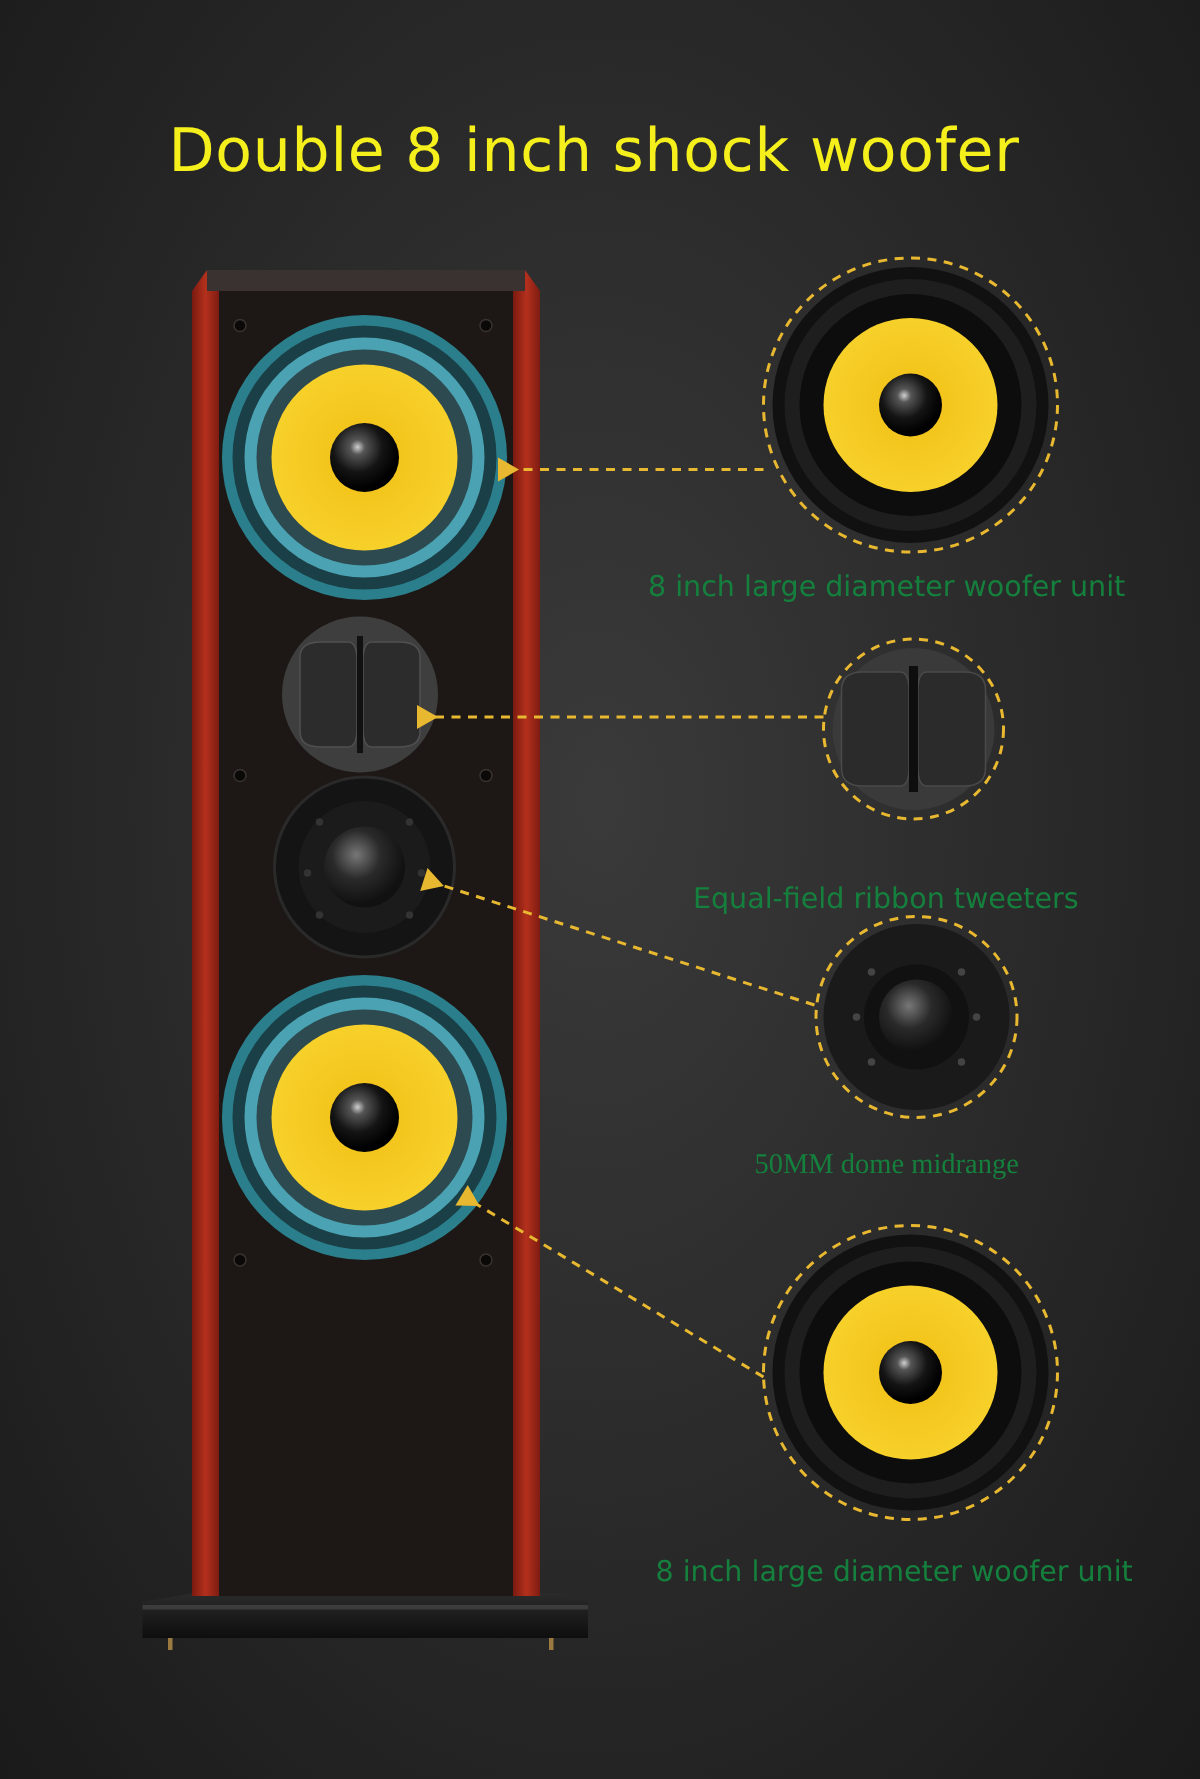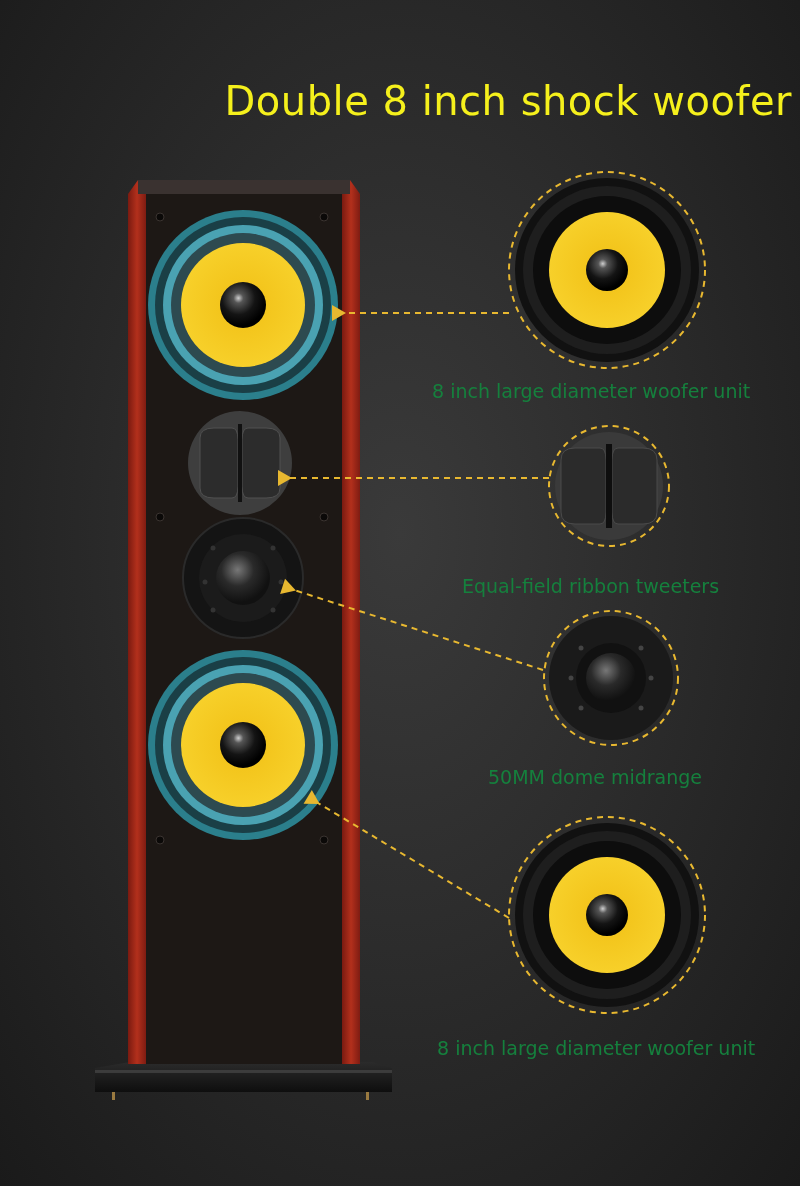--- a/index.html
+++ b/index.html
@@ -2,21 +2,21 @@
 <html><head>
 <meta charset="utf-8">
 <style>
   html, body { margin:0; padding:0; }
   body {
     width:800px; height:1186px; overflow:hidden; position:relative;
     background: radial-gradient(ellipse at 50% 45%, #3a3a3a 0%, #2c2c2c 45%, #1a1a1a 100%);
     font-family: "DejaVu Sans", sans-serif;
   }
   .title {
-    position:absolute; top:78px; left:0; width:792px; text-align:right;
+    position:absolute; top:78px; left:0; width:792px; text-align:center;
     font-size:40px; color:#f5f01c; letter-spacing:0.5px;
   }
   .label {
     position:absolute; color:#15803d; font-size:19px; white-space:nowrap;
   }
   svg.art { position:absolute; left:0; top:0; }
 </style>
 </head>
 <body>
 
@@ -157,15 +157,15 @@
 
   <g stroke="#e8b830" stroke-width="2" stroke-dasharray="6,5" fill="none">
     <line x1="509" y1="313" x2="344" y2="313" marker-end="url(#arrow)"></line>
     <line x1="549" y1="478" x2="290" y2="478" marker-end="url(#arrow)"></line>
     <line x1="543" y1="670" x2="294" y2="590" marker-end="url(#arrow)"></line>
     <line x1="509" y1="918" x2="318" y2="803" marker-end="url(#arrow)"></line>
   </g>
 </svg>
 
 <div class="label" style="left:432px; top:380px;">8 inch large diameter woofer unit</div>
-<div class="label" style="left:462px; top:575px;text-align:center;">Equal-field ribbon tweeters</div>
-<div class="label" style="left:488px; top:766px;">50MM dome midrange</div>
+<div class="label" style="left:462px; top:588px;text-align:center;">Equal-field ribbon tweeters</div>
+<div class="label" style="left:503px; top:766px;font-family:Liberation Serif, serif;">50MM dome midrange</div>
 <div class="label" style="left:437px; top:1037px;">8 inch large diameter woofer unit</div>
 
 </body></html>

